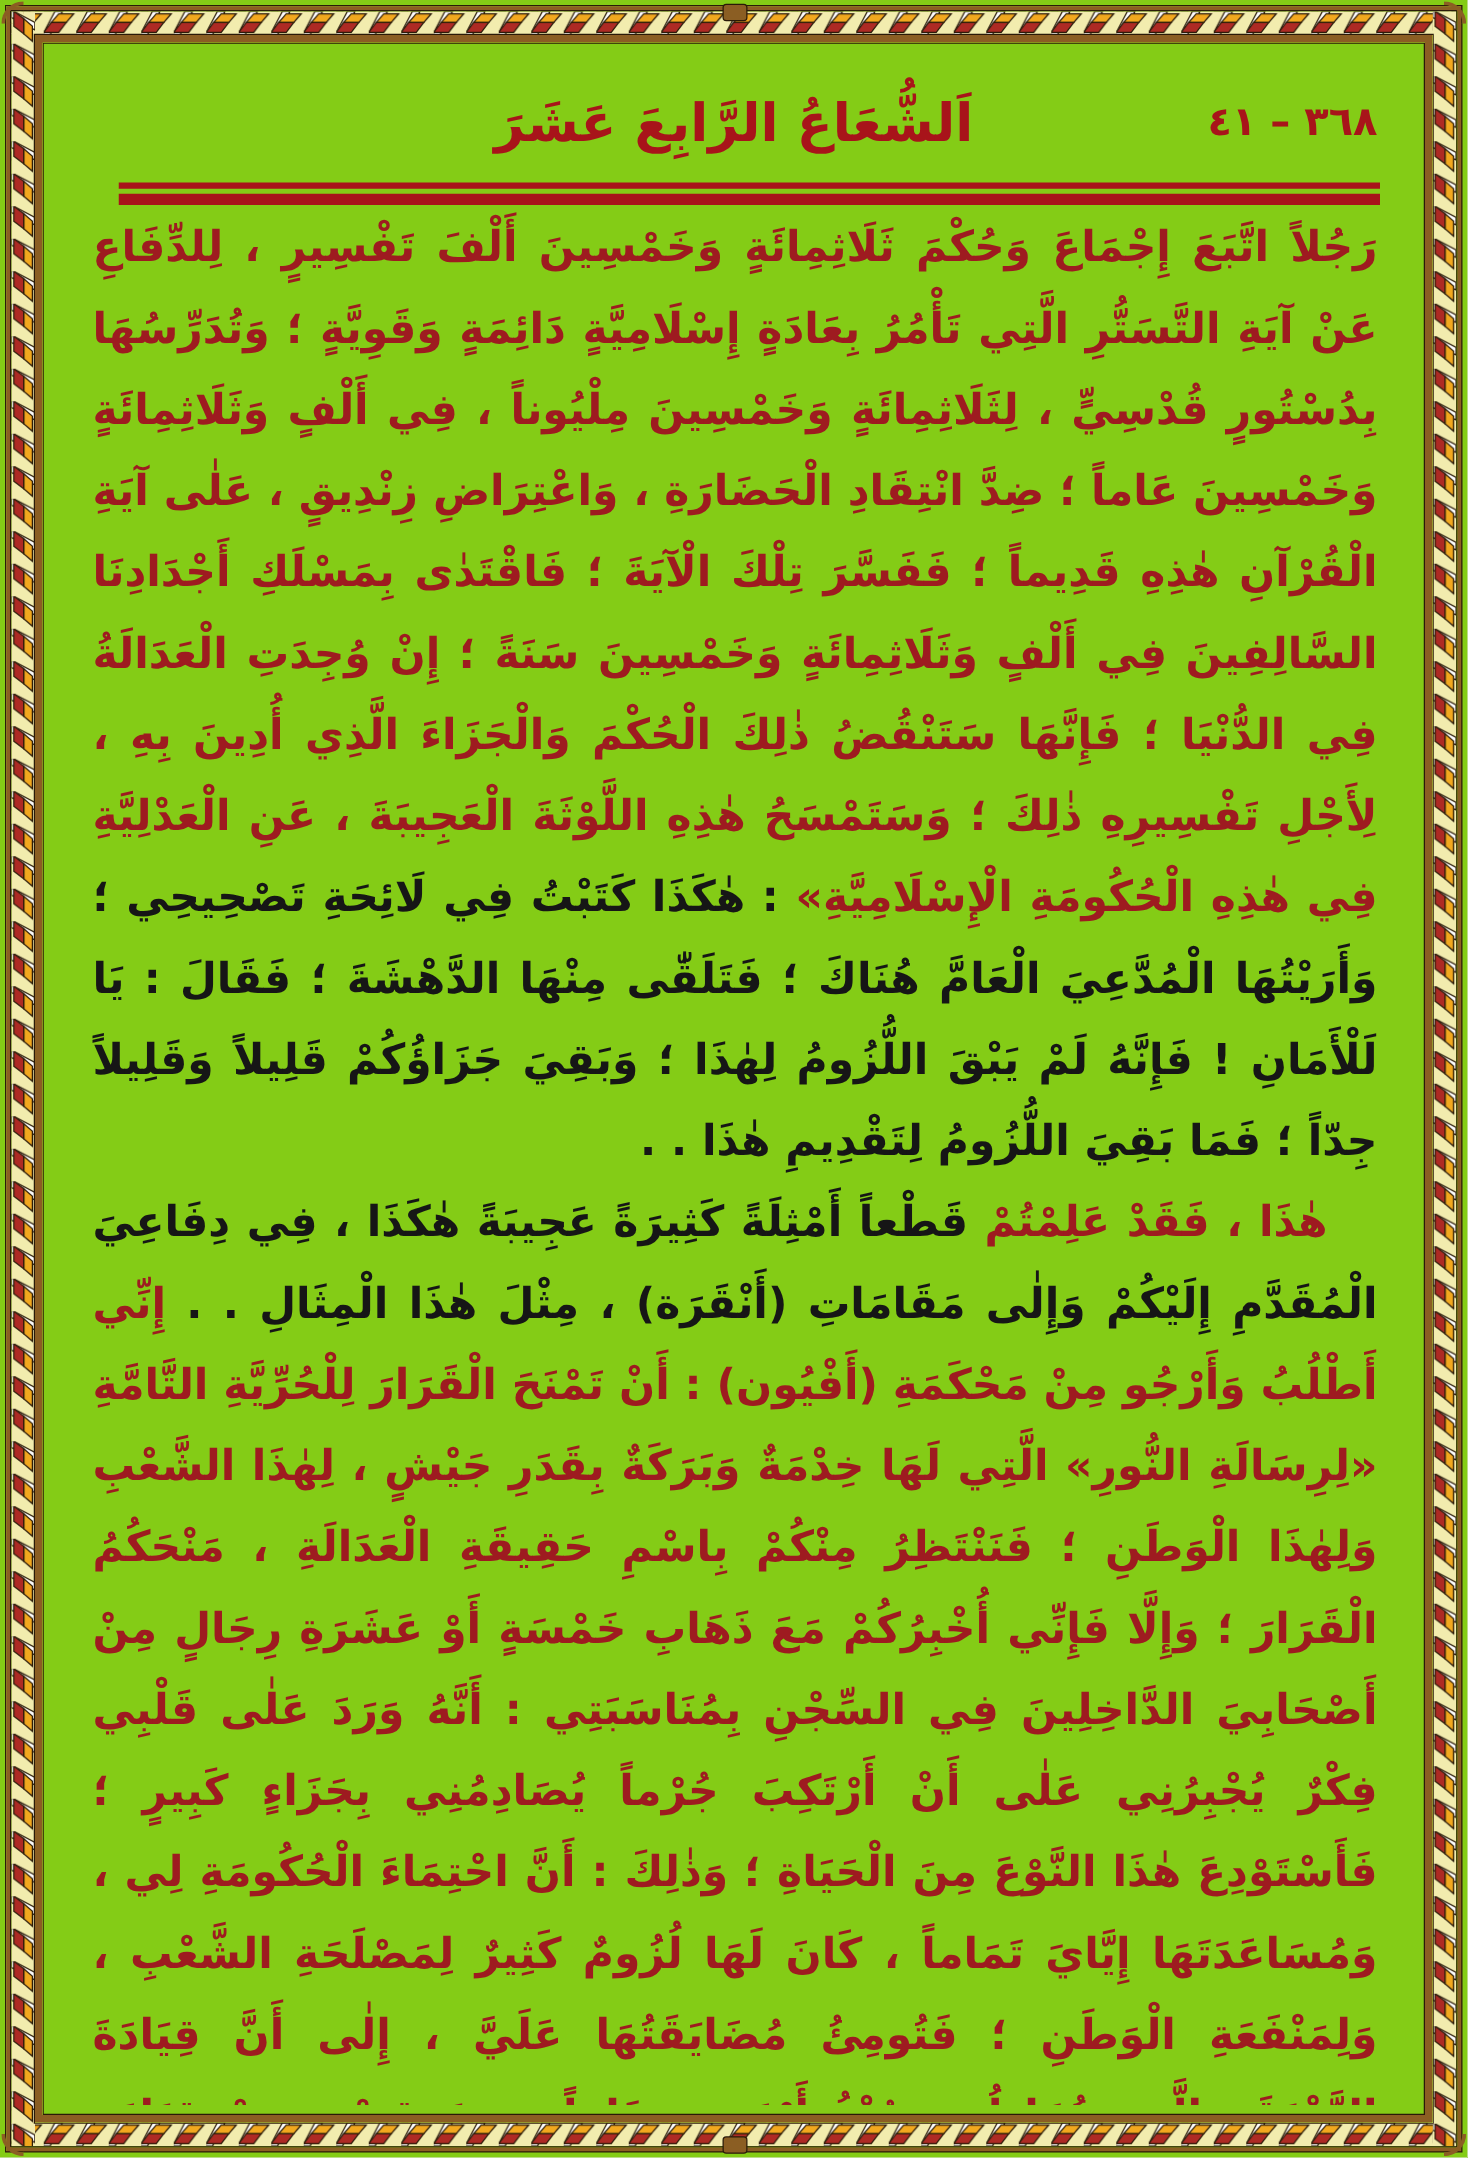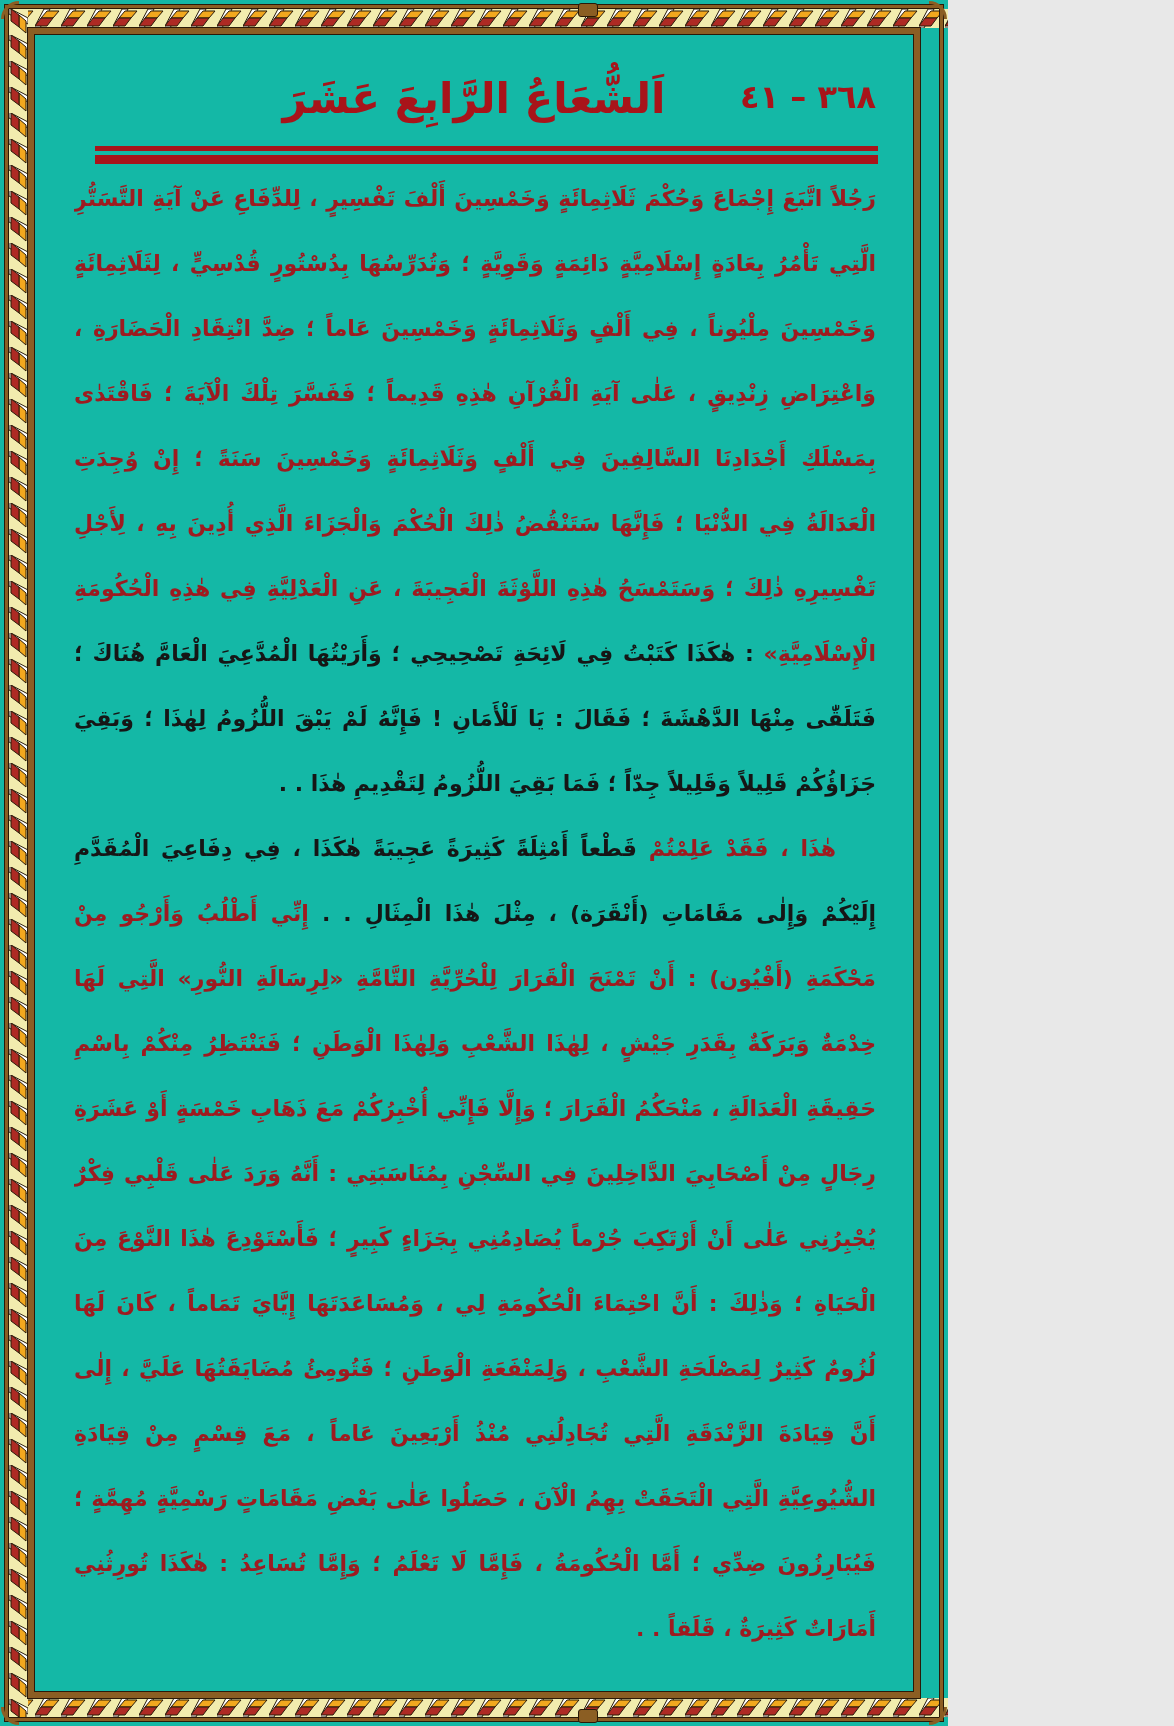--- a/index.html
+++ b/index.html
@@ -1,19 +1,19 @@
 <!DOCTYPE html>
 <html><head>
 <meta charset="utf-8">
 <style>
   html,body{margin:0;padding:0;background:#e8e8e8;}
   .page{
     position:relative;
-    width:948px;height:1726px;
-    background:#14b8a6;
+    width:1174px;height:1726px;
+    background:#84cc16;
     overflow:hidden;
     font-family:"DejaVu Sans",sans-serif;
   }
   
   .frame-outer{
     position:absolute;inset:5px;
     border:3px solid var(--border-brown);
     box-shadow:0 0 0 1px #2a1a08, inset 0 0 0 1px #2a1a08;
     pointer-events:none;
   }
@@ -63,21 +63,21 @@
     position:absolute;top:146px;left:95px;right:70px;
     height:4px;background:transparent;
     border-top:5px solid var(--accent-red);
     border-bottom:9px solid var(--accent-red);
   }
   
   .body-text{
     position:absolute;top:166px;left:74px;right:72px;bottom:42px;
     direction:rtl;
     text-align:justify;
-    font-size:22px;font-weight:bold;
+    font-size:34px;font-weight:bold;
     line-height:65px;
     color:var(--text-red);
     overflow:hidden;
   }
   .body-text p{margin:0;padding:0;}
   .seg-red{color:var(--text-red);}
   .seg-black{color:var(--text-black);}
 </style>
 </head>
 <body>

